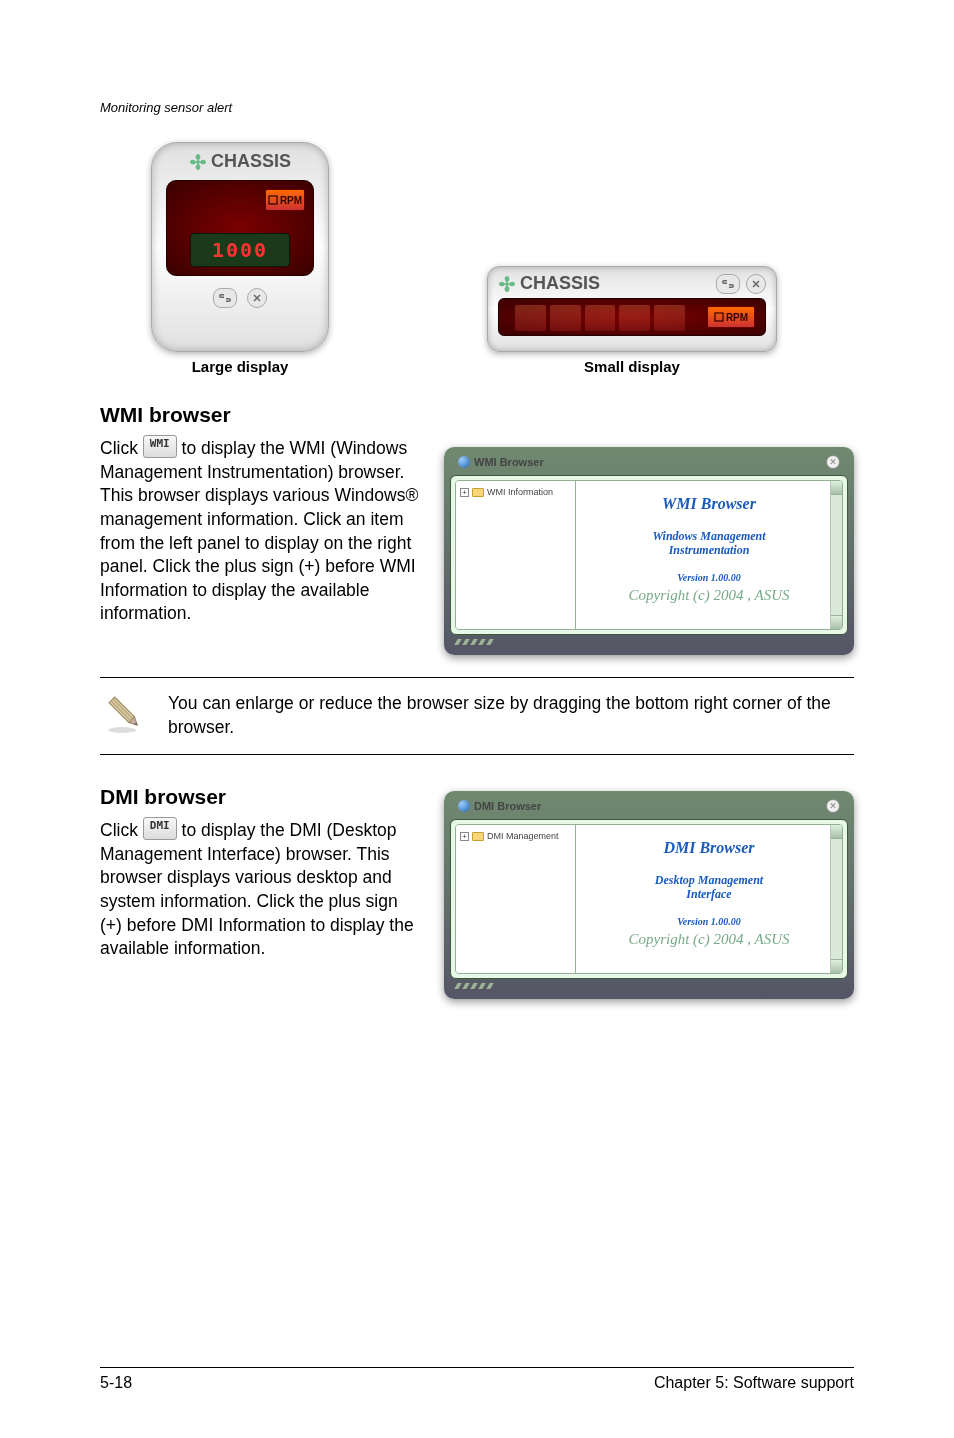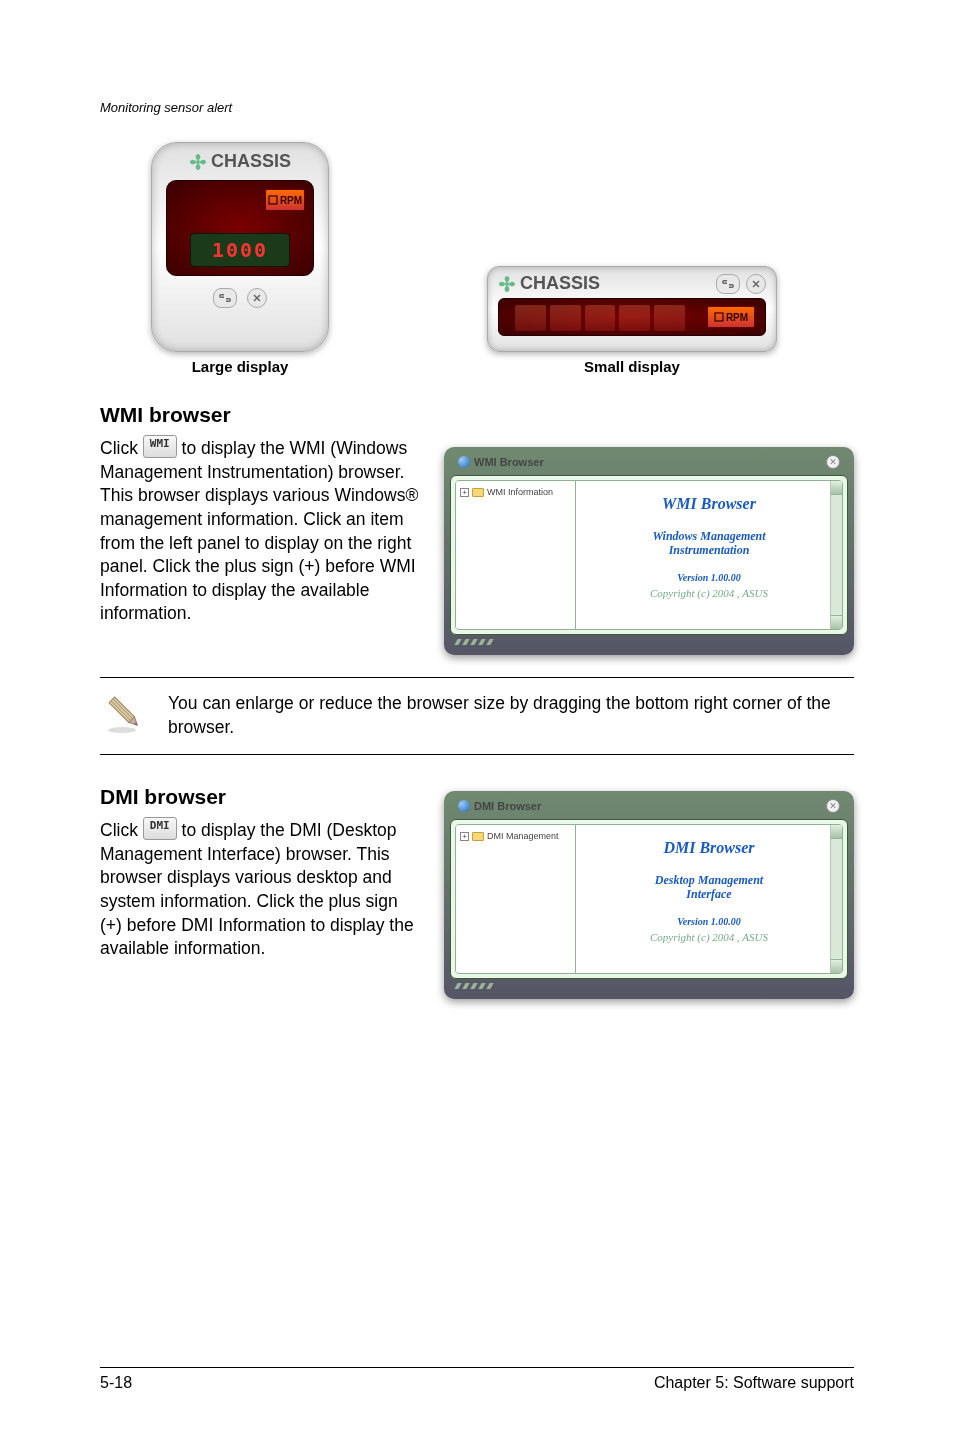--- a/index.html
+++ b/index.html
@@ -106,21 +106,21 @@
     font-size: 9px; padding: 6px 4px; color: #444; position: relative;
   }
   .bwin .tree .node { display: flex; align-items: center; gap: 3px; }
   .bwin .content {
     flex: 1; background: #fff; text-align: center; padding: 14px 6px 4px 6px;
     font-family: "Comic Sans MS", cursive; position: relative;
   }
   .bwin .content .h1 { color: #1a5bbd; font-style: italic; font-weight: bold; font-size: 16px; margin-bottom: 16px; }
   .bwin .content .h2 { color: #1a5bbd; font-style: italic; font-weight: bold; font-size: 12px; line-height: 1.2; margin-bottom: 14px; }
   .bwin .content .ver { color: #1a5bbd; font-style: italic; font-weight: bold; font-size: 10px; }
-  .bwin .content .copy { color: #7a8; font-style: italic; font-size: 11px; margin-top: 4px; }
+  .bwin .content .copy { color: #7a8; font-style: italic; font-size: 15px; margin-top: 4px; }
   .bwin .scroll { position: absolute; right: 0; top: 0; bottom: 0; width: 12px; background: #d9e8d8; border-left: 1px solid #b6c8b5; }
   .bwin .scroll .thumb-top { position: absolute; top: 0; width: 100%; height: 14px; background: linear-gradient(#e0f0e0,#a8c0a8); border-bottom:1px solid #9ab099; }
   .bwin .scroll .thumb-bot { position: absolute; bottom: 0; width: 100%; height: 14px; background: linear-gradient(#e0f0e0,#a8c0a8); border-top:1px solid #9ab099; }
   .bwin .grip { height: 14px; display: flex; gap: 4px; justify-content: flex-start; padding: 4px 6px 0 6px; }
   .bwin .grip span { width: 4px; height: 6px; background: #9db49b; transform: skewX(-30deg); }
 
   .wmi-btn, .dmi-btn {
     display: inline-block; background: linear-gradient(#f8f8f8,#dcdcdc);
     border: 1px solid #999; border-radius: 3px; height: 23px;
     font-family: monospace; font-size: 11px; font-weight: bold;

